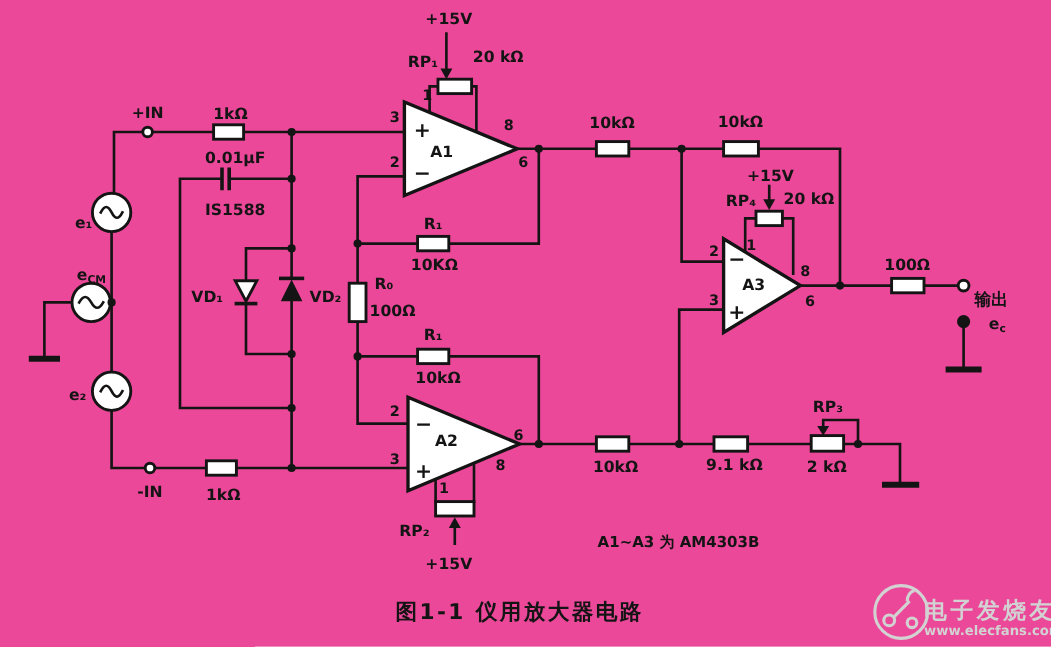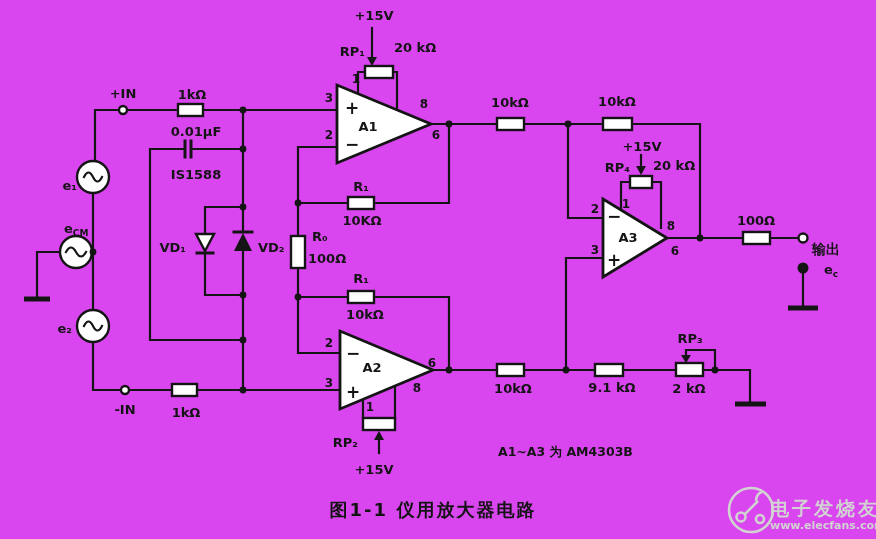--- a/index.html
+++ b/index.html
@@ -1,16 +1,16 @@
 <!DOCTYPE html>
 <html><head>
 <meta charset="utf-8">
 <style>
   html,body{margin:0;padding:0;background:#ffffff;}
-  #page{position:relative;width:876px;height:539px;background:#d946ef;overflow:hidden;}
+  #page{position:relative;width:876px;height:539px;background:#ec4899;overflow:hidden;}
   svg{position:absolute;left:0;top:0;}
   .w{fill:none;stroke:#141414;stroke-width:2.2;stroke-linecap:square;}
   .wb{fill:none;stroke:#141414;stroke-width:3;stroke-linecap:square;}
   .box{fill:#ffffff;stroke:#141414;stroke-width:2.4;}
   .tri{fill:#ffffff;stroke:#141414;stroke-width:2.8;stroke-linejoin:miter;}
   .dot{fill:#141414;stroke:none;}
   .gnd{fill:none;stroke:#141414;stroke-width:5;stroke-linecap:butt;}
   .term{fill:#ffffff;stroke:#141414;stroke-width:2.4;}
   .termf{fill:#141414;stroke:#141414;stroke-width:2;}
   .ah{fill:#141414;stroke:none;}

